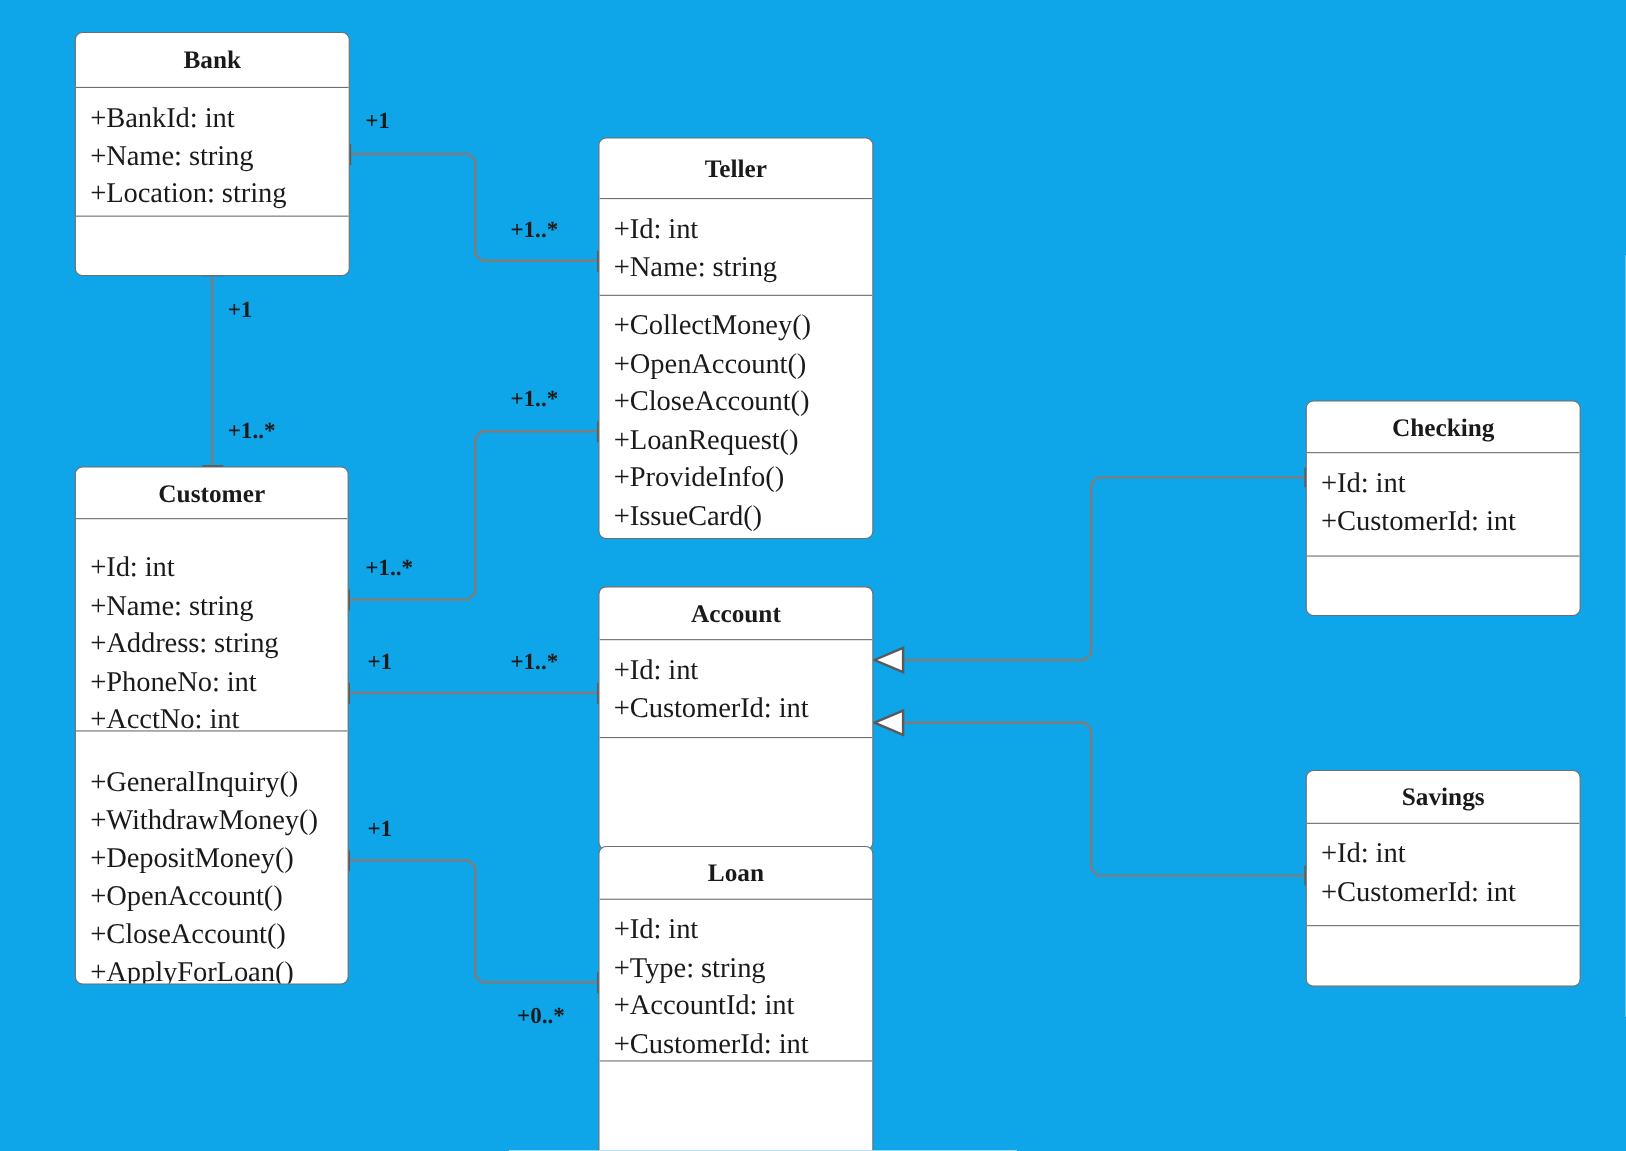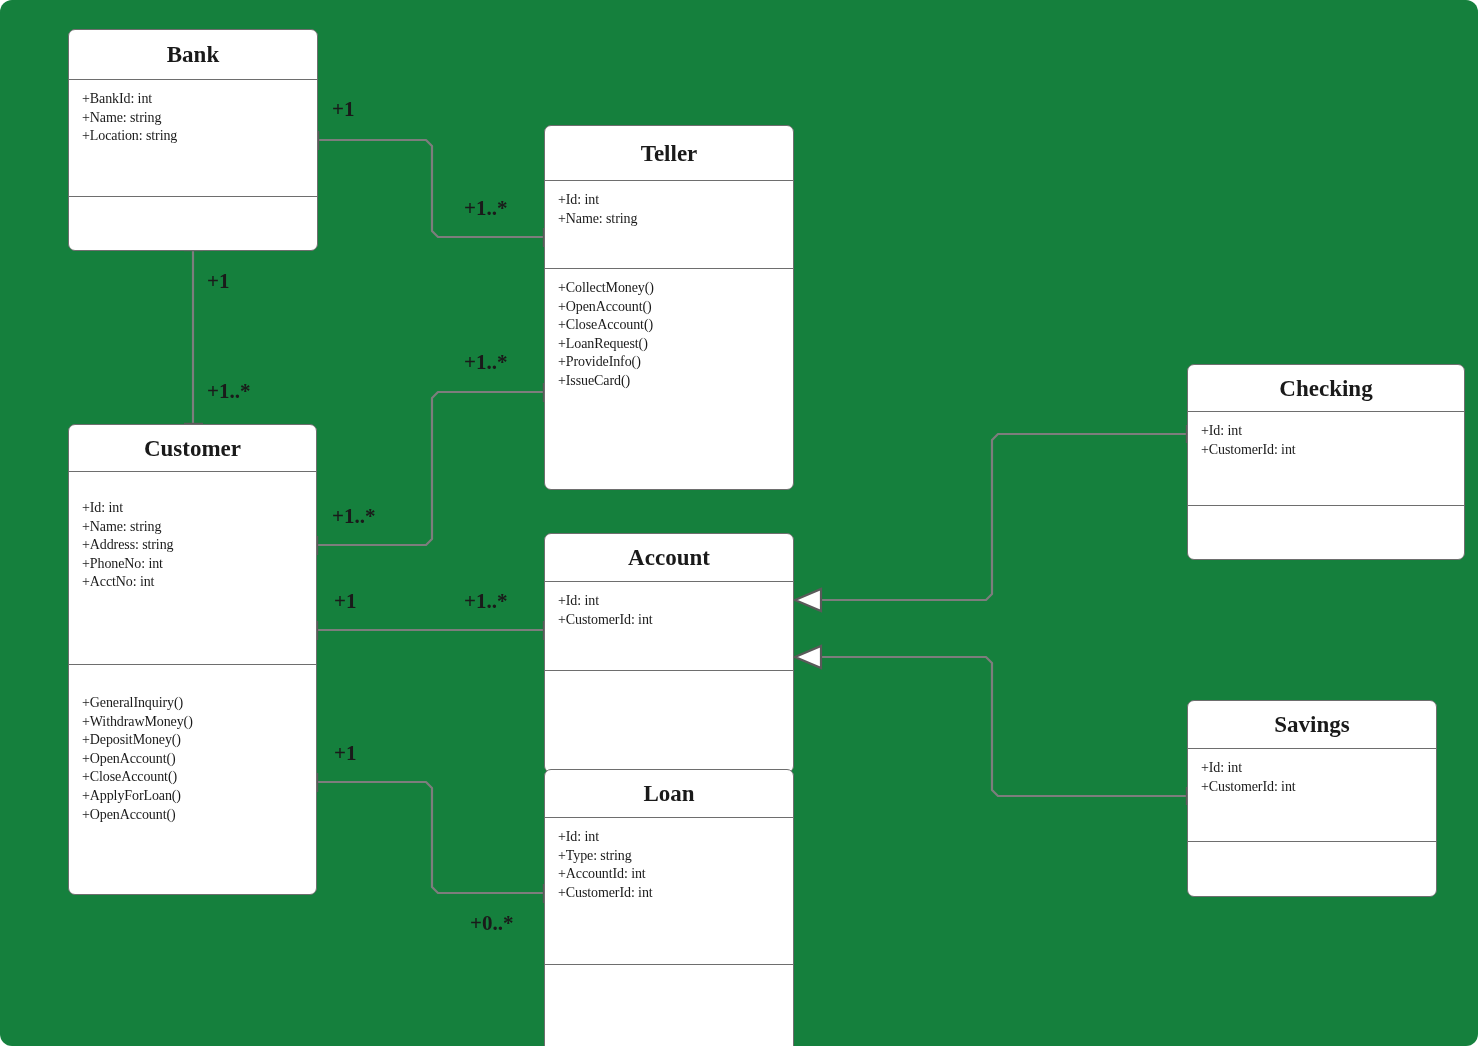--- a/index.html
+++ b/index.html
@@ -8,23 +8,22 @@
     background: #ffffff;
   }
   body {
     font-family: "Liberation Serif", "DejaVu Serif", serif;
     color: #1a1a1a;
   }
   #canvas {
     position: relative;
     width: 1478px;
     height: 1046px;
-    background: #15803d;
+    background: #0ea5e9;
     overflow: hidden;
-    border-radius: 12px;
   }
   
   #wires {
     position: absolute;
     left: 0;
     top: 0;
     width: 1478px;
     height: 1046px;
     pointer-events: none;
   }
@@ -65,21 +64,21 @@
     line-height: 1.0;
     display: flex;
     align-items: center;
     justify-content: center;
     border-bottom: 1.8px solid #6e6e6e;
     flex: none;
   }
   .uml-compartment {
     box-sizing: border-box;
     padding: 10px 0 8px 13px;
-    font-size: 14px;
+    font-size: 26px;
     line-height: 1.33;
     flex: none;
   }
   .uml-compartment.sep {
     border-bottom: 1.8px solid #6e6e6e;
   }
   .uml-compartment.empty {
     flex: 1 1 auto;
     padding: 0;
   }
@@ -207,21 +206,21 @@
     <div class="uml-title" style="height:48px;">Loan</div>
     <div class="uml-compartment sep" style="height:147px;">
       <div class="uml-member">+Id: int</div>
       <div class="uml-member">+Type: string</div>
       <div class="uml-member">+AccountId: int</div>
       <div class="uml-member">+CustomerId: int</div>
     </div>
     <div class="uml-compartment empty"></div>
   </div>
 
-  <div class="uml-class" style="left:1187px; top:364px; width:278px; height:196px;">
+  <div class="uml-class" style="left:1187px; top:364px; width:250px; height:196px;">
     <div class="uml-title" style="height:47px;">Checking</div>
     <div class="uml-compartment sep" style="height:94px;">
       <div class="uml-member">+Id: int</div>
       <div class="uml-member">+CustomerId: int</div>
     </div>
     <div class="uml-compartment empty"></div>
   </div>
 
   <div class="uml-class" style="left:1187px; top:700px; width:250px; height:197px;">
     <div class="uml-title" style="height:48px;">Savings</div>

